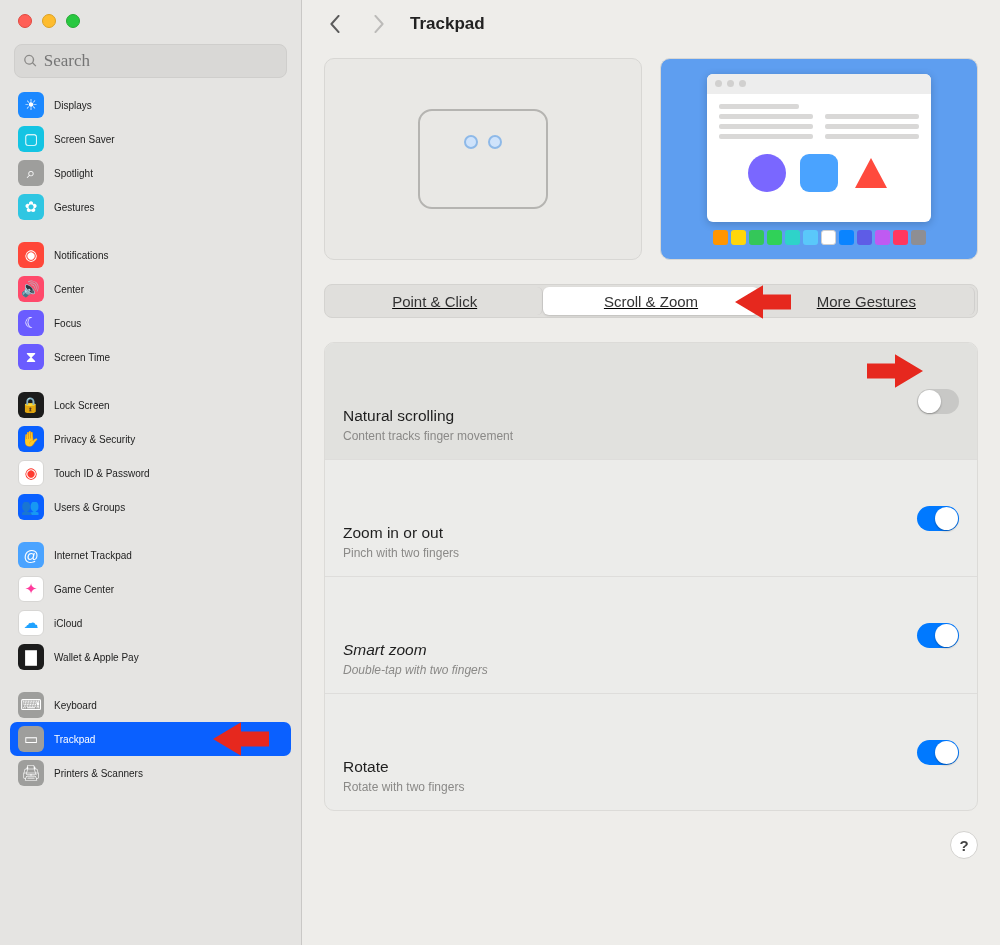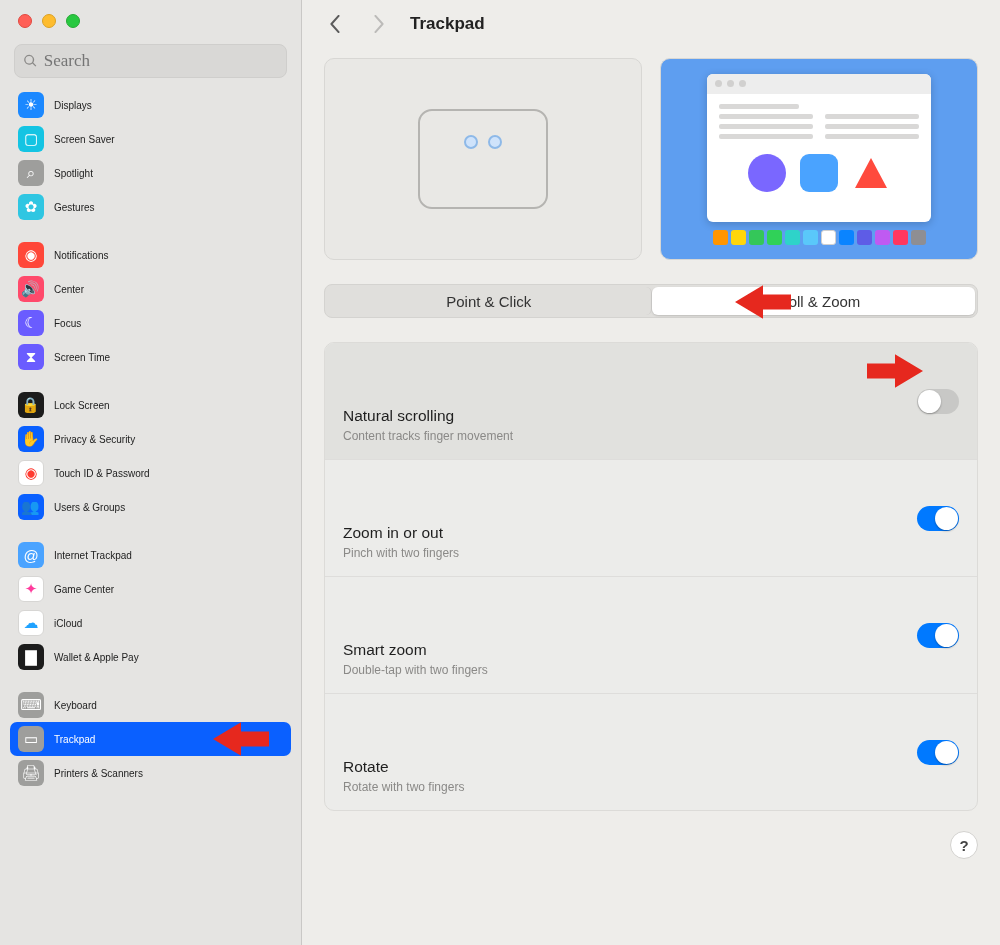--- a/index.html
+++ b/index.html
@@ -244,24 +244,25 @@
                 <div class="dk" style="background: rgb(10, 132, 255);"></div>
                 <div class="dk" style="background: rgb(94, 92, 230);"></div>
                 <div class="dk" style="background: rgb(191, 90, 242);"></div>
                 <div class="dk" style="background: rgb(255, 55, 95);"></div>
                 <div class="dk" style="background: rgb(142, 142, 147);"></div>
               </div>
           </div>
         </div>
       </div>
 
-      <div class="seg" id="seg" style="position:relative;">
+      <div class="seg" id="seg" style="position:relative;text-decoration:underline;">
 
         <div class="segbtn">Point &amp; Click</div>
           <div class="segbtn active">Scroll &amp; Zoom</div>
+          <div class="segbtn">More Gestures</div>
           <div class="arrow" style="right:186px;top:-1px;">
           <svg viewBox="0 0 60 36">
               <path d="M0 18 L30 0 L30 10 L60 10 L60 26 L30 26 L30 36 Z" fill="#e6281e"></path>
             </svg>
         </div>
       </div>
 
       <div class="settingsbox" id="sbox" style="position:relative;">
           <div class="srow first" style="position: relative;">
             <div class="stxt">
@@ -277,21 +278,21 @@
           </div>
           <div class="srow" style="position: relative;">
             <div class="stxt">
               <div class="stitle">Zoom in or out</div>
               <div class="ssub">Pinch with two fingers</div>
             </div>
             <div class="toggle on">
               <div class="knob"></div>
             </div>
           </div>
-          <div class="srow" style="position: relative;">
+          <div class="srow" style="position: relative; font-style: italic;">
             <div class="stxt">
               <div class="stitle">Smart zoom</div>
               <div class="ssub">Double-tap with two fingers</div>
             </div>
             <div class="toggle on">
               <div class="knob"></div>
             </div>
           </div>
           <div class="srow" style="position: relative;">
             <div class="stxt">

